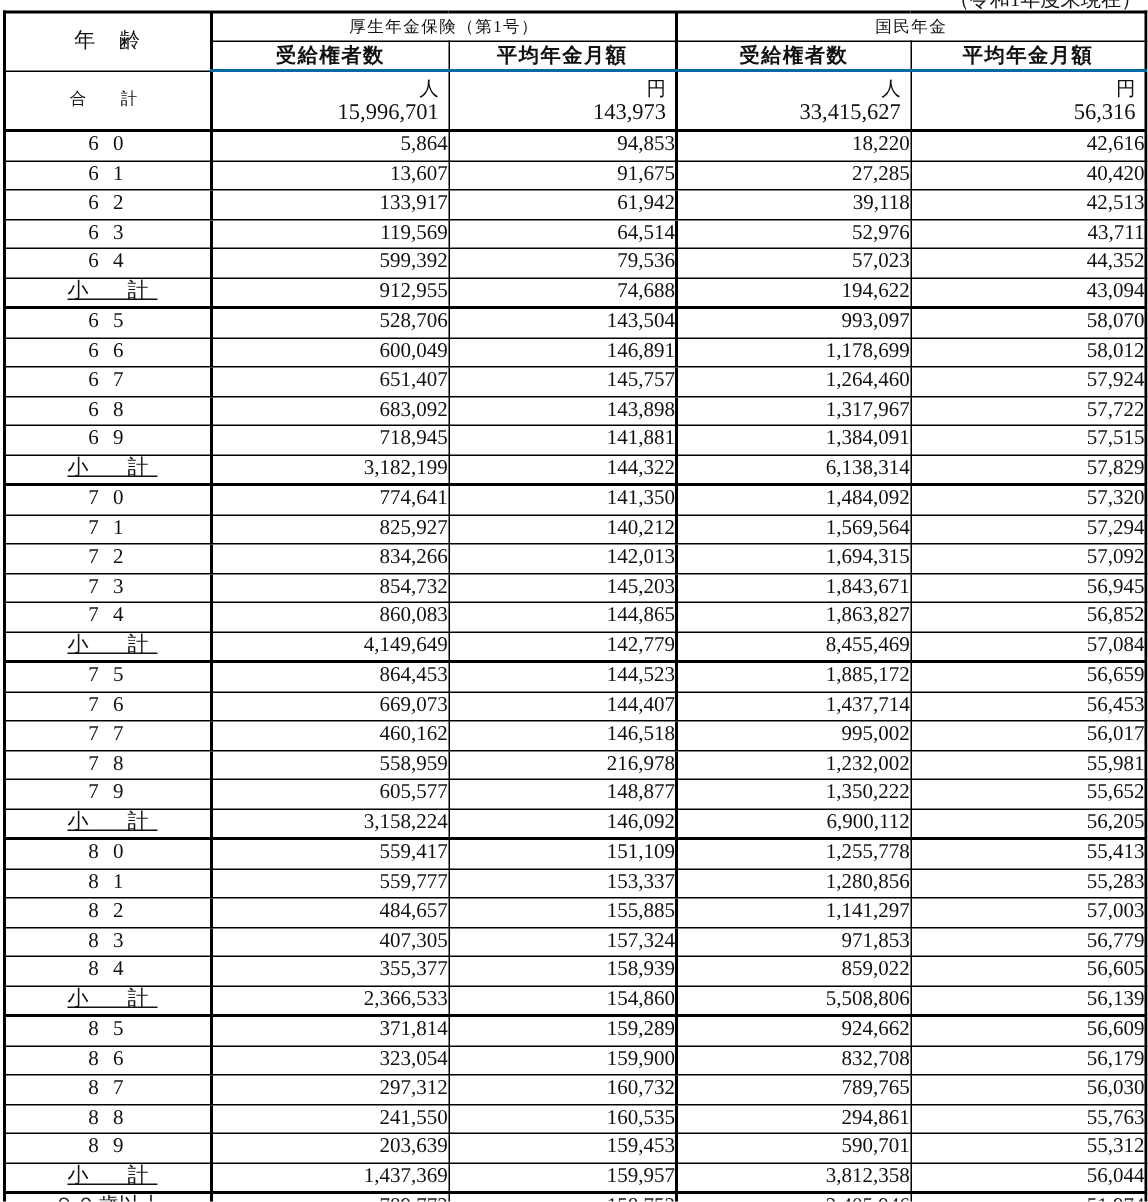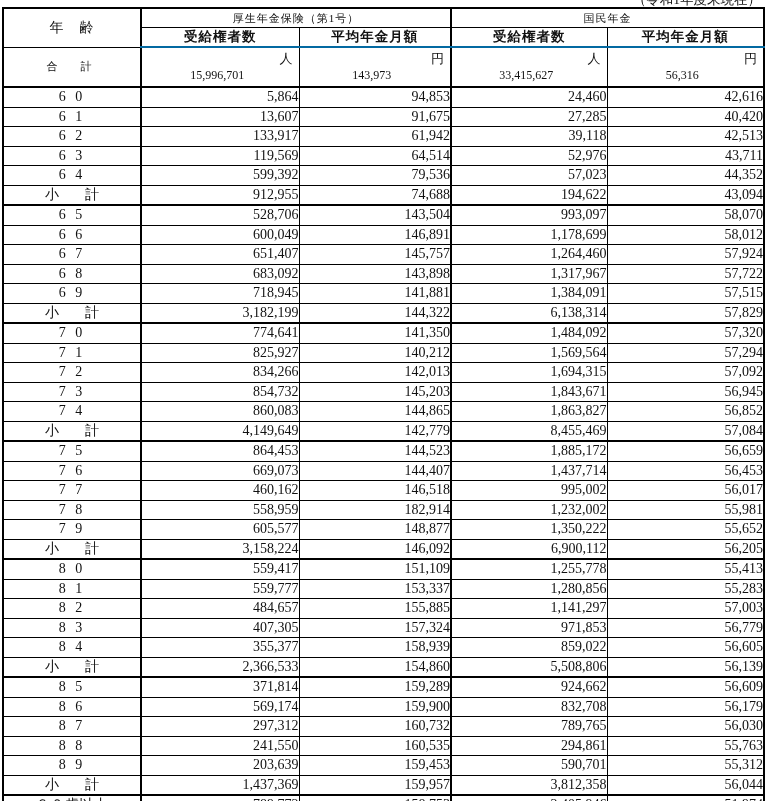--- a/index.html
+++ b/index.html
@@ -88,25 +88,25 @@
   .unit-line {
     display: block;
     text-align: right;
     padding-right: 6px;
     height: 17px;
     line-height: 17px;
     font-size: 13px;
   }
   .val-line {
     display: block;
-    text-align: center;
+    text-align: right;
     padding-right: 6px;
     height: 17px;
     line-height: 17px;
-    font-size: 12px;
+    font-size: 15px;
   }
   .label-total {
     text-align: center;
     font-size: 11px;
     letter-spacing: 6px;
     padding-left: 6px;
     vertical-align: bottom;
     padding-bottom: 2px;
   }
 
@@ -116,20 +116,21 @@
   td.age {
     text-align: center;
     font-size: 14px;
     letter-spacing: 3px;
     padding-left: 3px;
     margin-top: 27px;
   }
   td.age.sub {
     letter-spacing: 6px;
     padding-left: 6px;
+    text-decoration: underline;
   }
   td.age.over {
     letter-spacing: 0.5px;
     padding-left: 0;
   }
   td.num {
     text-align: right;
     padding-right: 6px;
     font-size: 14px;
     white-space: nowrap;
@@ -193,21 +194,21 @@
         <td>
           <span class="unit-line">円</span>
           <span class="val-line">56,316</span>
         </td>
       </tr>
 
     <tr class="data-row">
           <td class="age">6 0</td>
           <td class="num sep-left">5,864</td>
           <td class="num">94,853</td>
-          <td class="num sep-left">24,460</td>
+          <td class="num sep-left">18,220</td>
           <td class="num">42,616</td>
         </tr>
         <tr class="data-row">
           <td class="age">6 1</td>
           <td class="num sep-left">13,607</td>
           <td class="num">91,675</td>
           <td class="num sep-left">27,285</td>
           <td class="num">40,420</td>
         </tr>
         <tr class="data-row">
@@ -339,21 +340,21 @@
         <tr class="data-row">
           <td class="age">7 7</td>
           <td class="num sep-left">460,162</td>
           <td class="num">146,518</td>
           <td class="num sep-left">995,002</td>
           <td class="num">56,017</td>
         </tr>
         <tr class="data-row">
           <td class="age">7 8</td>
           <td class="num sep-left">558,959</td>
-          <td class="num">182,914</td>
+          <td class="num">216,978</td>
           <td class="num sep-left">1,232,002</td>
           <td class="num">55,981</td>
         </tr>
         <tr class="data-row">
           <td class="age">7 9</td>
           <td class="num sep-left">605,577</td>
           <td class="num">148,877</td>
           <td class="num sep-left">1,350,222</td>
           <td class="num">55,652</td>
         </tr>
@@ -408,21 +409,21 @@
         </tr>
         <tr class="data-row">
           <td class="age">8 5</td>
           <td class="num sep-left">371,814</td>
           <td class="num">159,289</td>
           <td class="num sep-left">924,662</td>
           <td class="num">56,609</td>
         </tr>
         <tr class="data-row">
           <td class="age">8 6</td>
-          <td class="num sep-left">569,174</td>
+          <td class="num sep-left">323,054</td>
           <td class="num">159,900</td>
           <td class="num sep-left">832,708</td>
           <td class="num">56,179</td>
         </tr>
         <tr class="data-row">
           <td class="age">8 7</td>
           <td class="num sep-left">297,312</td>
           <td class="num">160,732</td>
           <td class="num sep-left">789,765</td>
           <td class="num">56,030</td>

